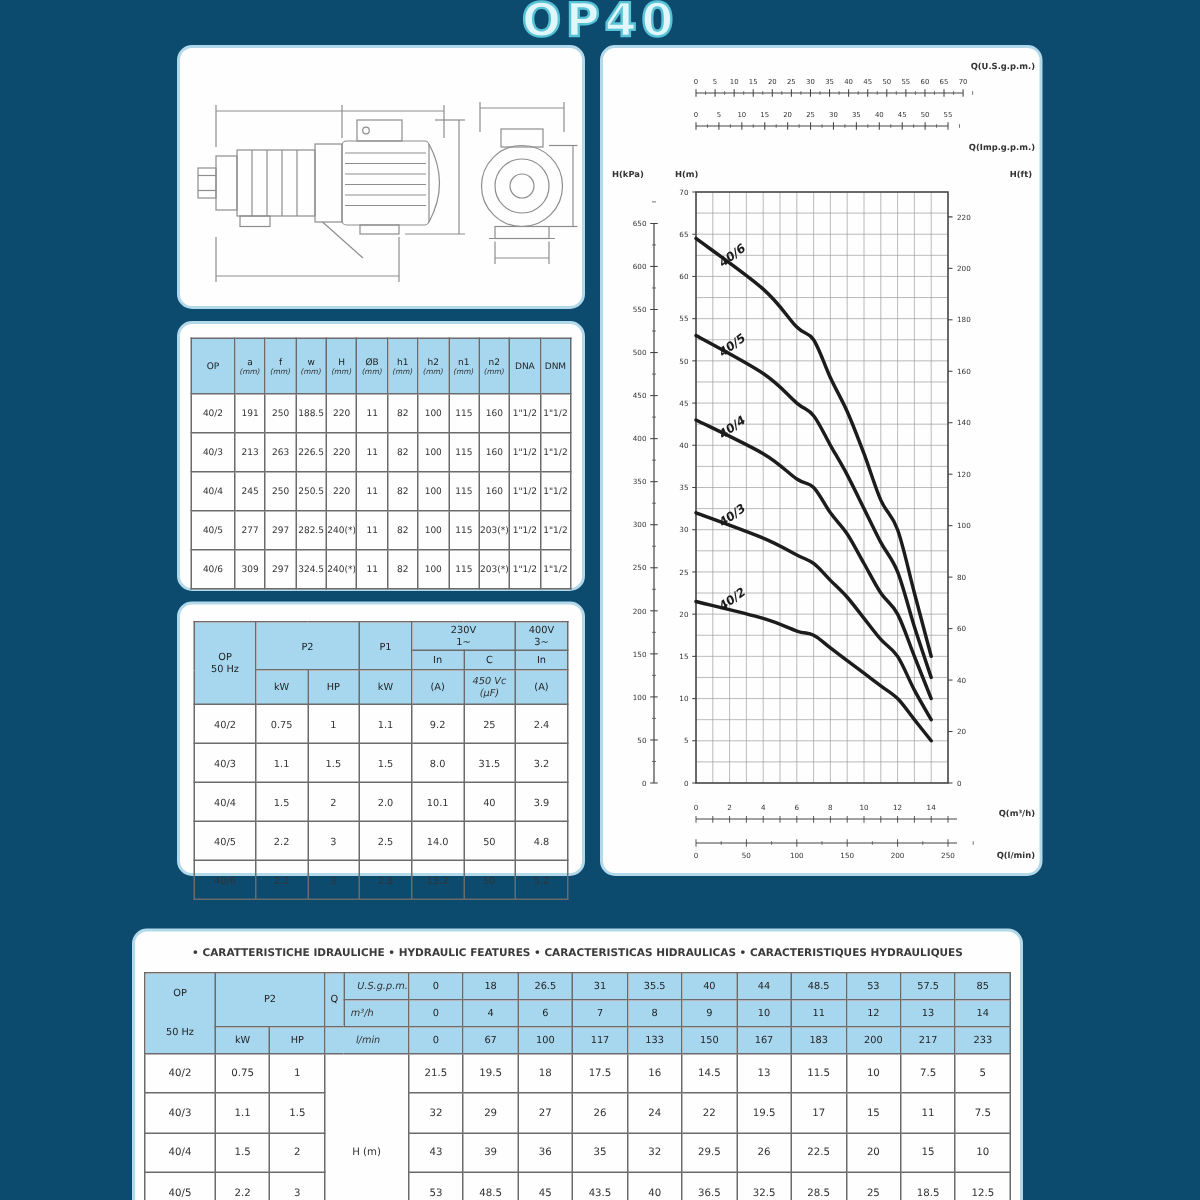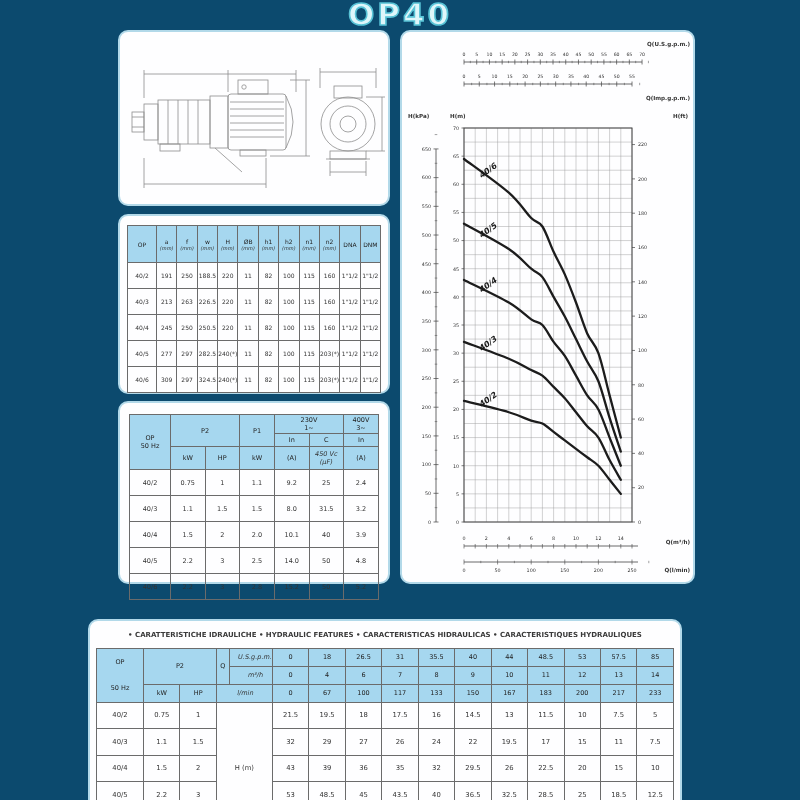--- a/index.html
+++ b/index.html
@@ -632,21 +632,21 @@
             <th>31</th>
             <th>35.5</th>
             <th>40</th>
             <th>44</th>
             <th>48.5</th>
             <th>53</th>
             <th>57.5</th>
             <th>85</th>
           </tr>
         <tr id="hyd-head-m3h">
-          <th class="unit" style="text-align:left;padding-left:18px;">m³/h</th>
+          <th class="unit" style="text-align:left;padding-left:4px;">m³/h</th>
         <th>0</th>
             <th>4</th>
             <th>6</th>
             <th>7</th>
             <th>8</th>
             <th>9</th>
             <th>10</th>
             <th>11</th>
             <th>12</th>
             <th>13</th>

